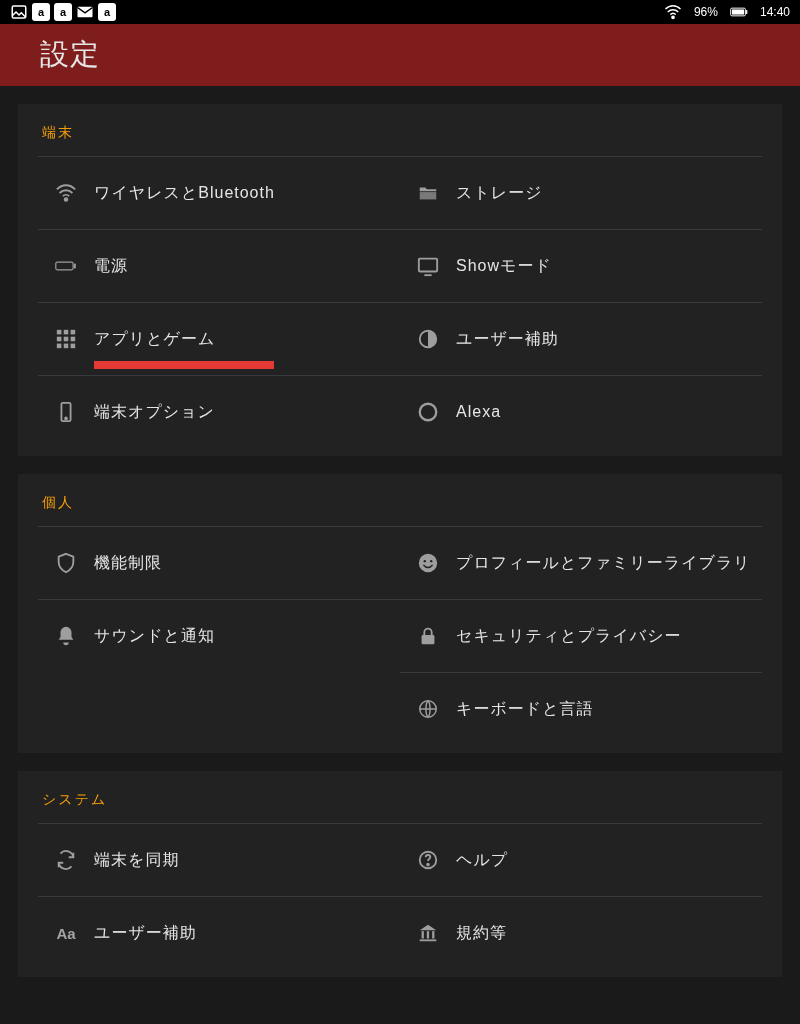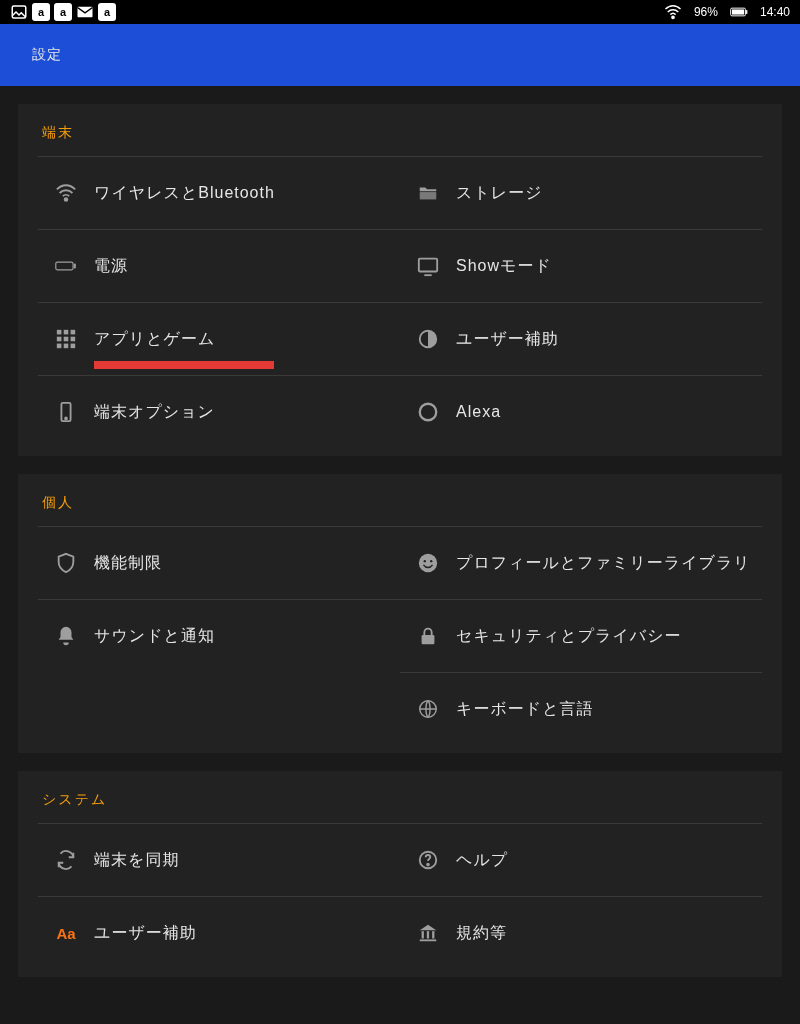--- a/index.html
+++ b/index.html
@@ -2,21 +2,21 @@
 <html><head>
 <meta charset="utf-8">
 <style>
 * { margin:0; padding:0; box-sizing:border-box; font-family:"Hiragino Kaku Gothic ProN","Helvetica Neue",Arial,sans-serif; }
 body { width:800px; height:1024px; background:#1a1a1a; color:#e6e6e6; overflow:hidden; }
 .status-bar { height:24px; background:#000; display:flex; align-items:center; padding:0 10px; font-size:12px; color:#fff; }
 .status-left { display:flex; gap:4px; align-items:center; }
 .status-right { margin-left:auto; display:flex; gap:12px; align-items:center; }
 .ic { display:inline-flex; width:18px; height:18px; align-items:center; justify-content:center; }
 .ic-badge { width:18px; height:18px; background:#fff; color:#000; border-radius:3px; font-size:11px; font-weight:700; display:inline-flex; align-items:center; justify-content:center; }
-.header { height:62px; display:flex; align-items:center; padding:0 32px; font-size:14px; letter-spacing:1px; border-bottom:0; background:#1d4ed8; }
+.header { height:62px; display:flex; align-items:center; padding:0 40px; font-size:29px; letter-spacing:1px; border-bottom:0; background:#7f1d1d; }
 .scroll { padding:0 18px; }
 .panel { background:#222; margin-top:18px; padding:0 20px 8px 20px; }
 .section-title { color:#f59e0b; font-size:14px; padding:20px 0 14px 4px; letter-spacing:2px; }
 .grid { display:grid; grid-template-columns:1fr 1fr; }
 .row { display:flex; align-items:center; height:73px; border-top:1px solid #3a3a3a; cursor:pointer; position:relative; }
 .col-icon { width:56px; display:flex; justify-content:center; color:#9e9e9e; }
 .col-label { font-size:16px; color:#e6e6e6; letter-spacing:1px; }
 .highlight-underline { position:absolute; left:56px; bottom:6px; width:180px; height:8px; background:#e53935; }
 .svg { width:22px; height:22px; color:#9e9e9e; }
 </style>
@@ -223,21 +223,21 @@
           <span class="col-icon">
               <svg class="svg" viewBox="0 0 24 24" fill="none" stroke="currentColor" stroke-width="2">
                 <path d="M20 9A8 8 0 006 5"></path>
                 <path d="M4 15a8 8 0 0014 4"></path>
                 <path d="M20 4v5h-5M4 20v-5h5"></path>
               </svg>
             </span>
           <span class="col-label">端末を同期</span>
         </div>
         <div class="row">
-          <span class="col-icon" style="font-weight:700;font-size:15px;color:#f97316;">Aa</span>
+          <span class="col-icon" style="font-weight:700;font-size:15px;color:#a3a3a3;">Aa</span>
           <span class="col-label">ユーザー補助</span>
         </div>
       </div>
       <div>
         <div class="row">
           <span class="col-icon">
               <svg class="svg" viewBox="0 0 24 24" fill="none" stroke="currentColor" stroke-width="2">
                 <circle cx="12" cy="12" r="9"></circle>
                 <path d="M9.5 9a2.5 2.5 0 115 0c0 1.5-2.5 2-2.5 4"></path>
                 <circle cx="12" cy="17" r="1" fill="currentColor"></circle>

